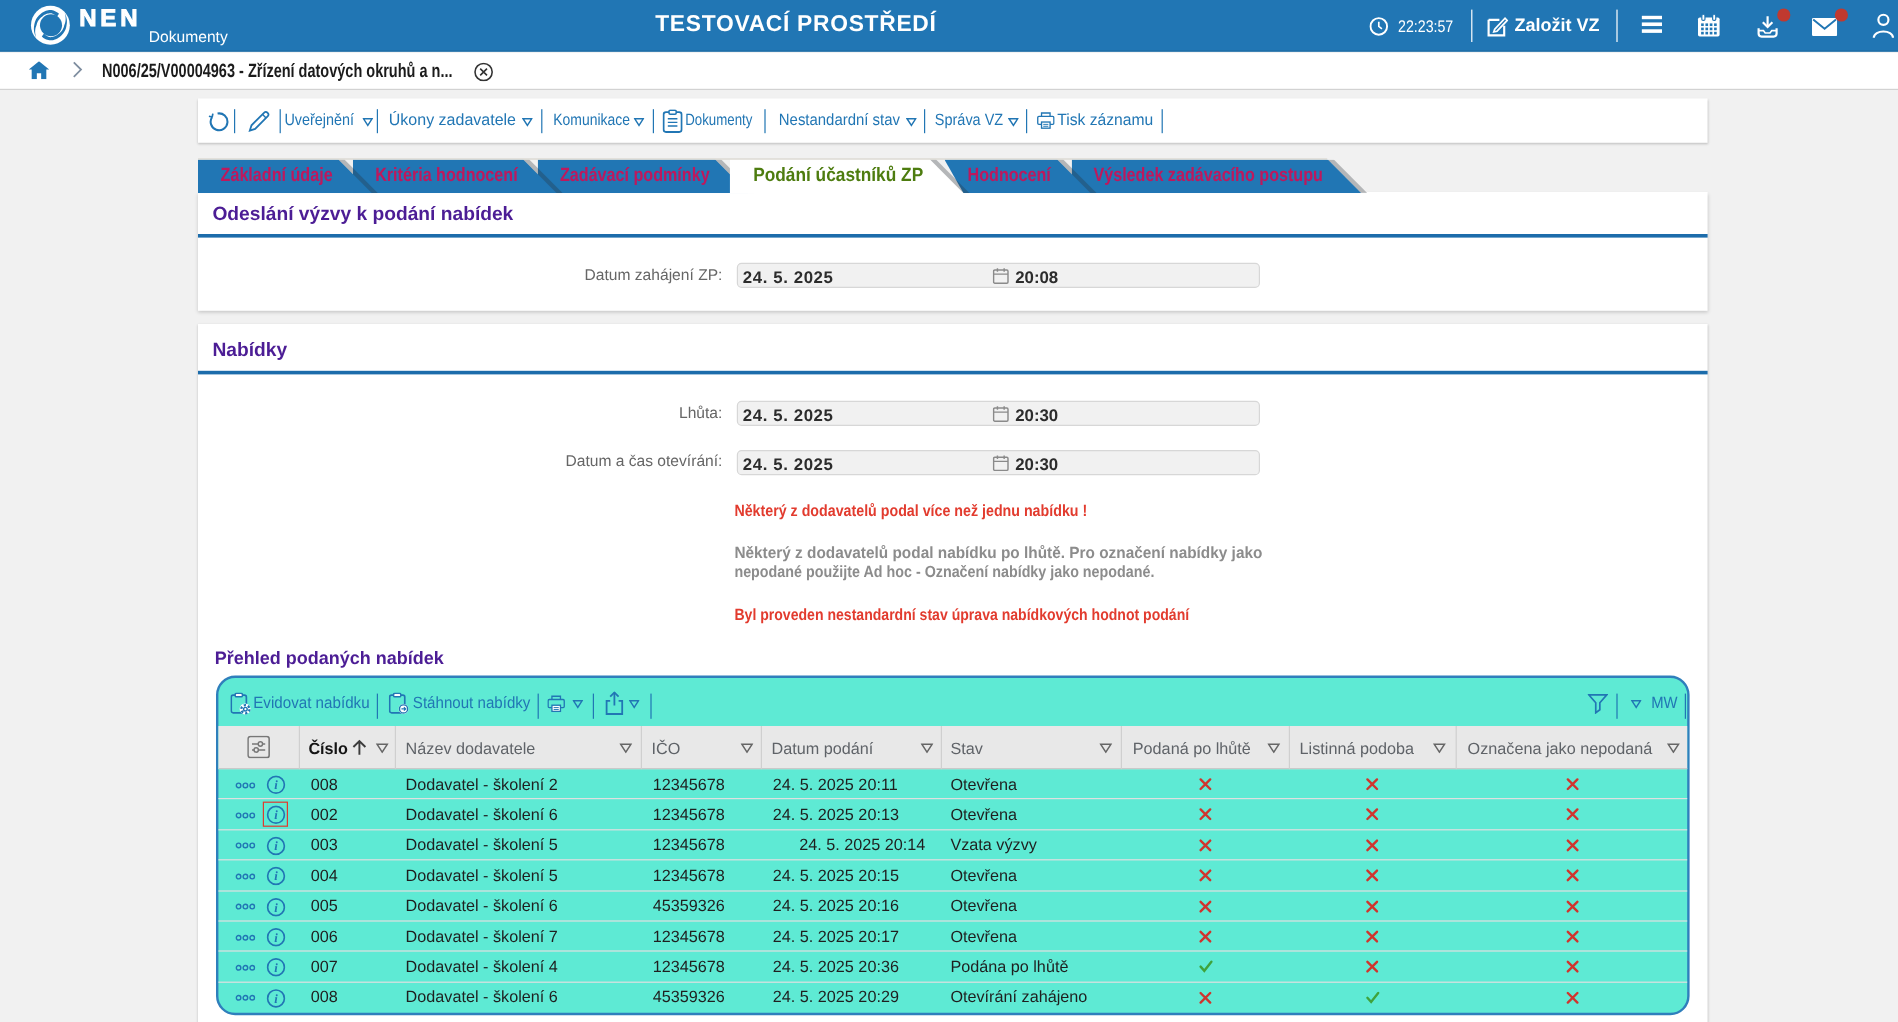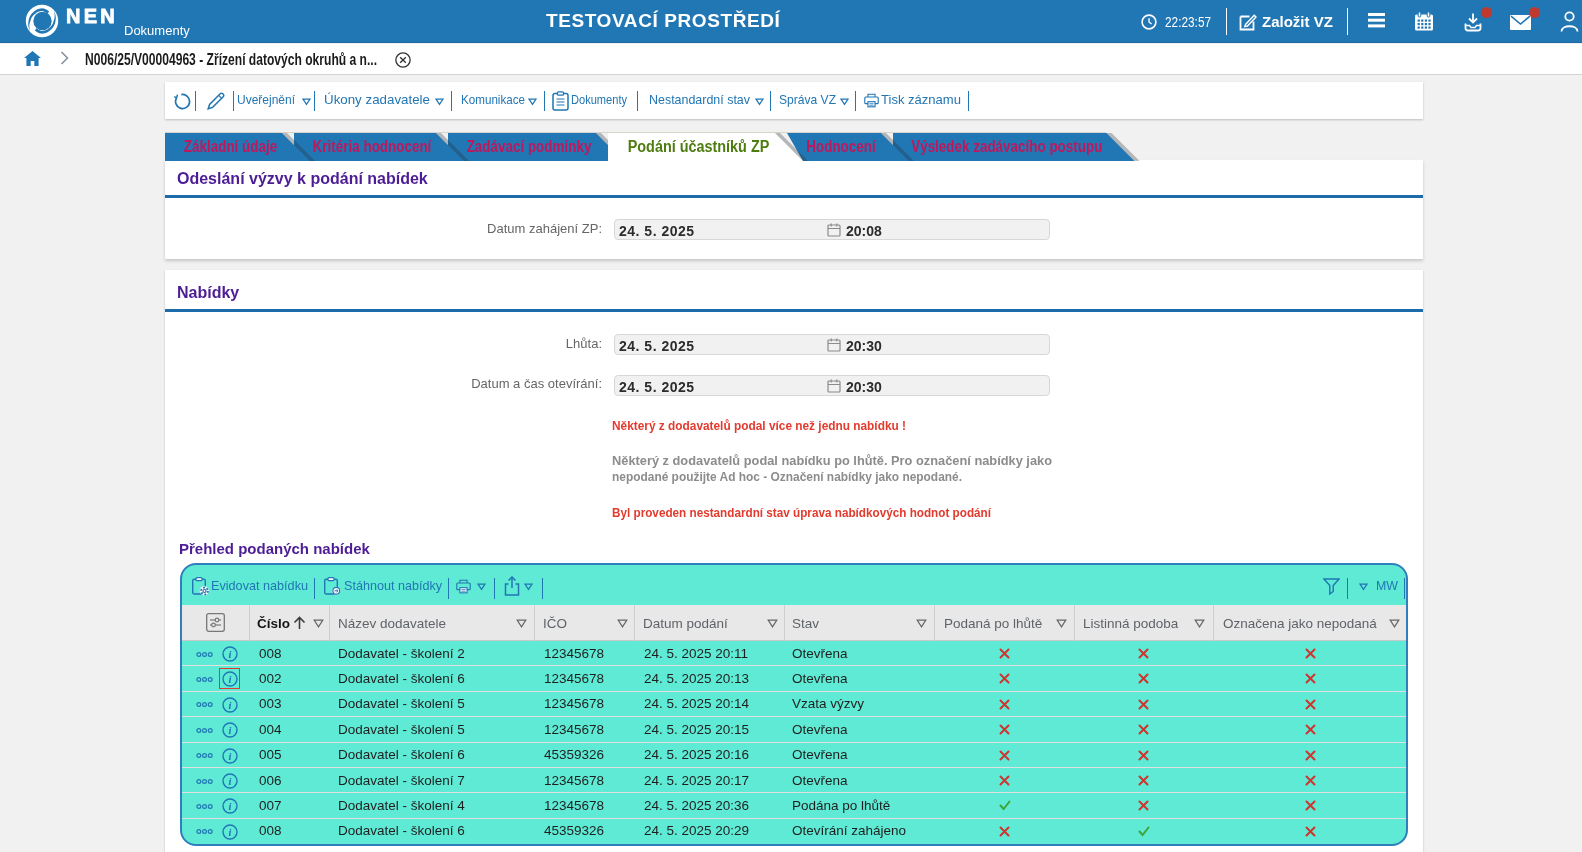--- a/index.html
+++ b/index.html
@@ -446,21 +446,21 @@
             <circle cx="8.5" cy="3.5" r="1.9" fill="none" stroke="#2176b4" stroke-width="1.2"></circle>
             <circle cx="14.2" cy="3.5" r="1.9" fill="none" stroke="#2176b4" stroke-width="1.2"></circle>
           </svg>
           <svg class="abs" style="left:40px;top:5px" width="16" height="16" viewBox="0 0 16 16">
             <circle cx="8" cy="8" r="7" fill="none" stroke="#2176b4" stroke-width="1.4"></circle>
             <text x="8" y="11.6" text-anchor="middle" font-family="Liberation Serif" font-style="italic" font-weight="bold" font-size="10.5" fill="#2176b4">i</text>
           </svg>
           <div class="cell" style="left:77px">003</div>
           <div class="cell" style="left:156px">Dodavatel - školení 5</div>
           <div class="cell" style="left:362px">12345678</div>
-          <div class="cell" style="left:462px">24. 5. 2025 20:14</div>
+          <div class="cell" style="left:484px">24. 5. 2025 20:14</div>
           <div class="cell" style="left:610px">Vzata výzvy</div>
           <svg class="abs" style="left:816.5px;top:7px" width="11" height="11" viewBox="0 0 11 11">
             <path d="M1.5 1.5 L9.5 9.5 M9.5 1.5 L1.5 9.5" stroke="#cf352e" stroke-width="2" stroke-linecap="round"></path>
           </svg>
           <svg class="abs" style="left:956.0px;top:7px" width="11" height="11" viewBox="0 0 11 11">
             <path d="M1.5 1.5 L9.5 9.5 M9.5 1.5 L1.5 9.5" stroke="#cf352e" stroke-width="2" stroke-linecap="round"></path>
           </svg>
           <svg class="abs" style="left:1123.0px;top:7px" width="11" height="11" viewBox="0 0 11 11">
             <path d="M1.5 1.5 L9.5 9.5 M9.5 1.5 L1.5 9.5" stroke="#cf352e" stroke-width="2" stroke-linecap="round"></path>
           </svg>

